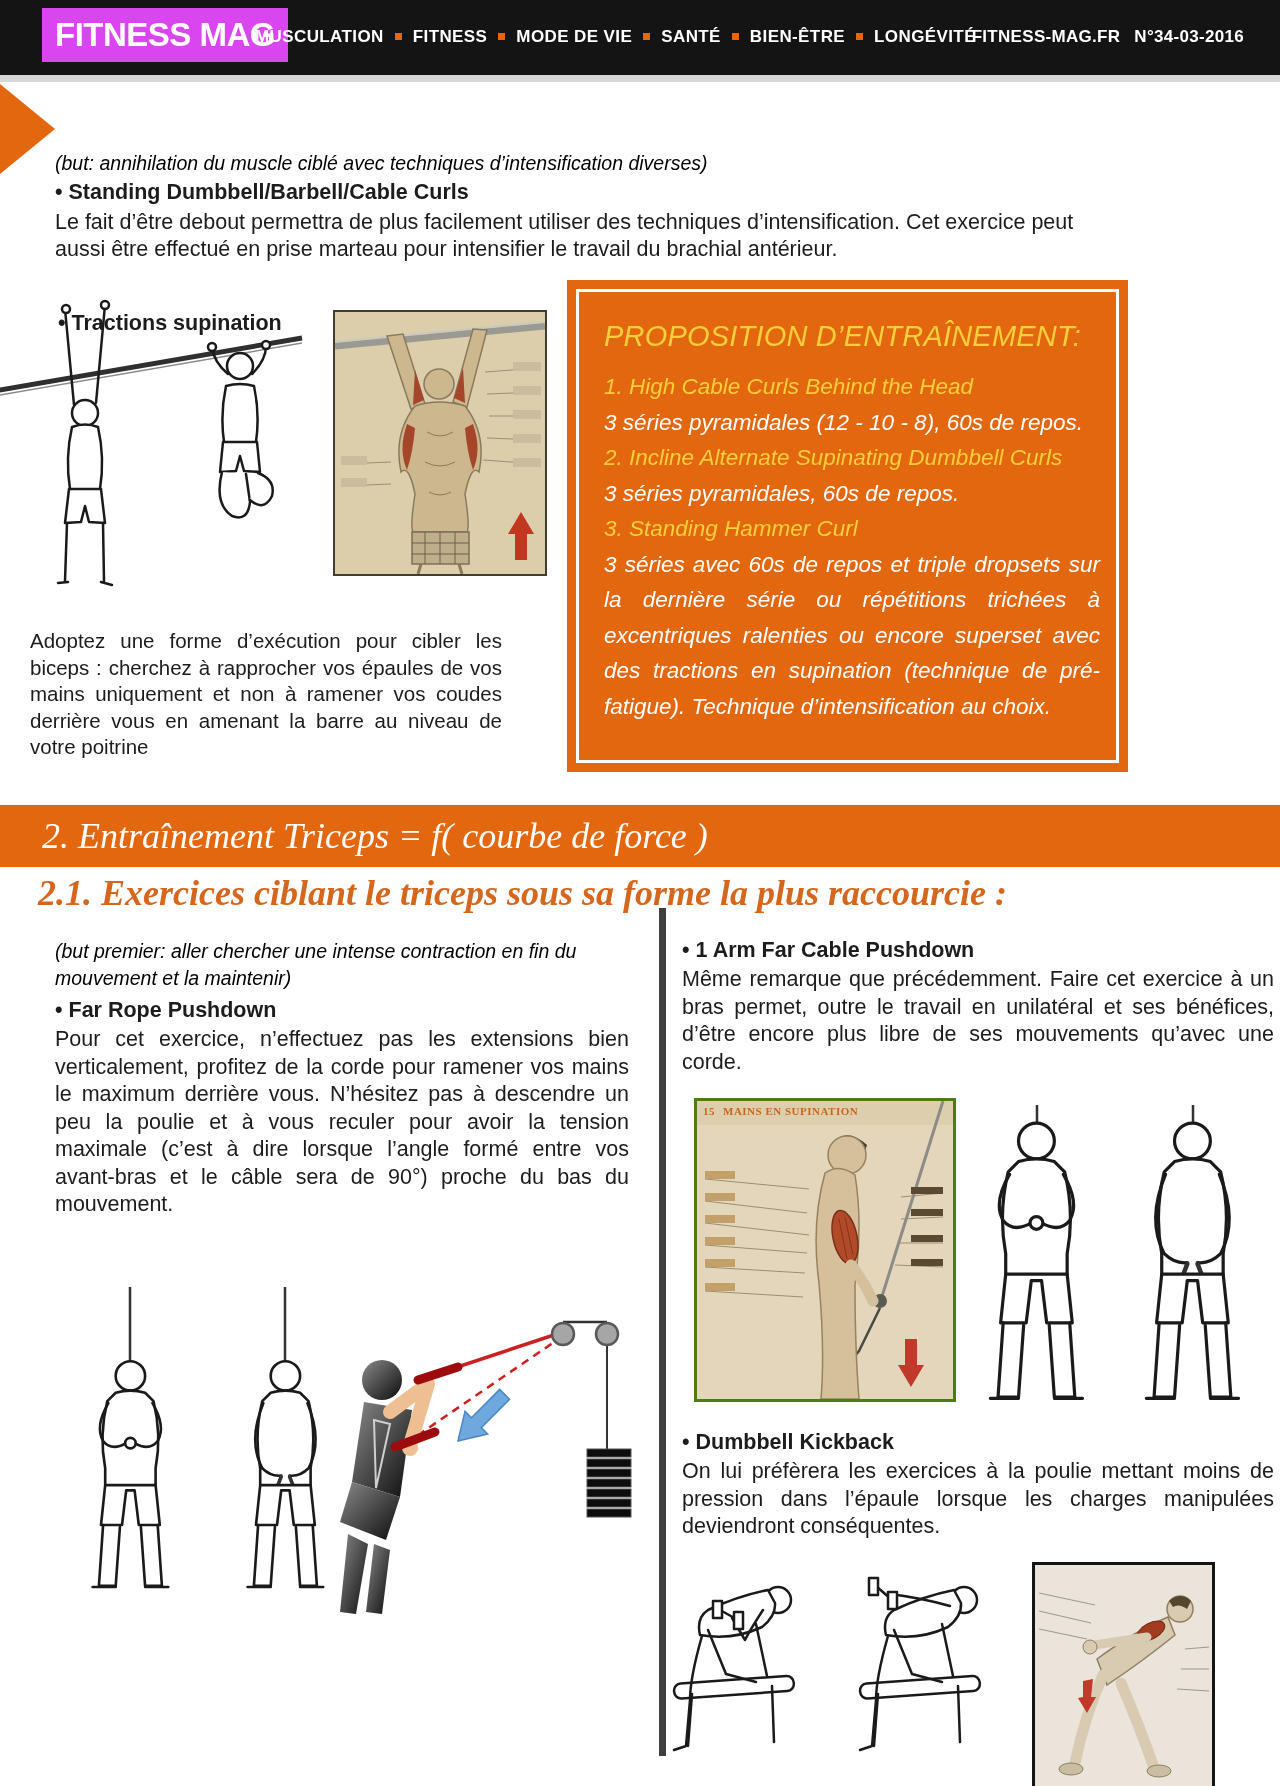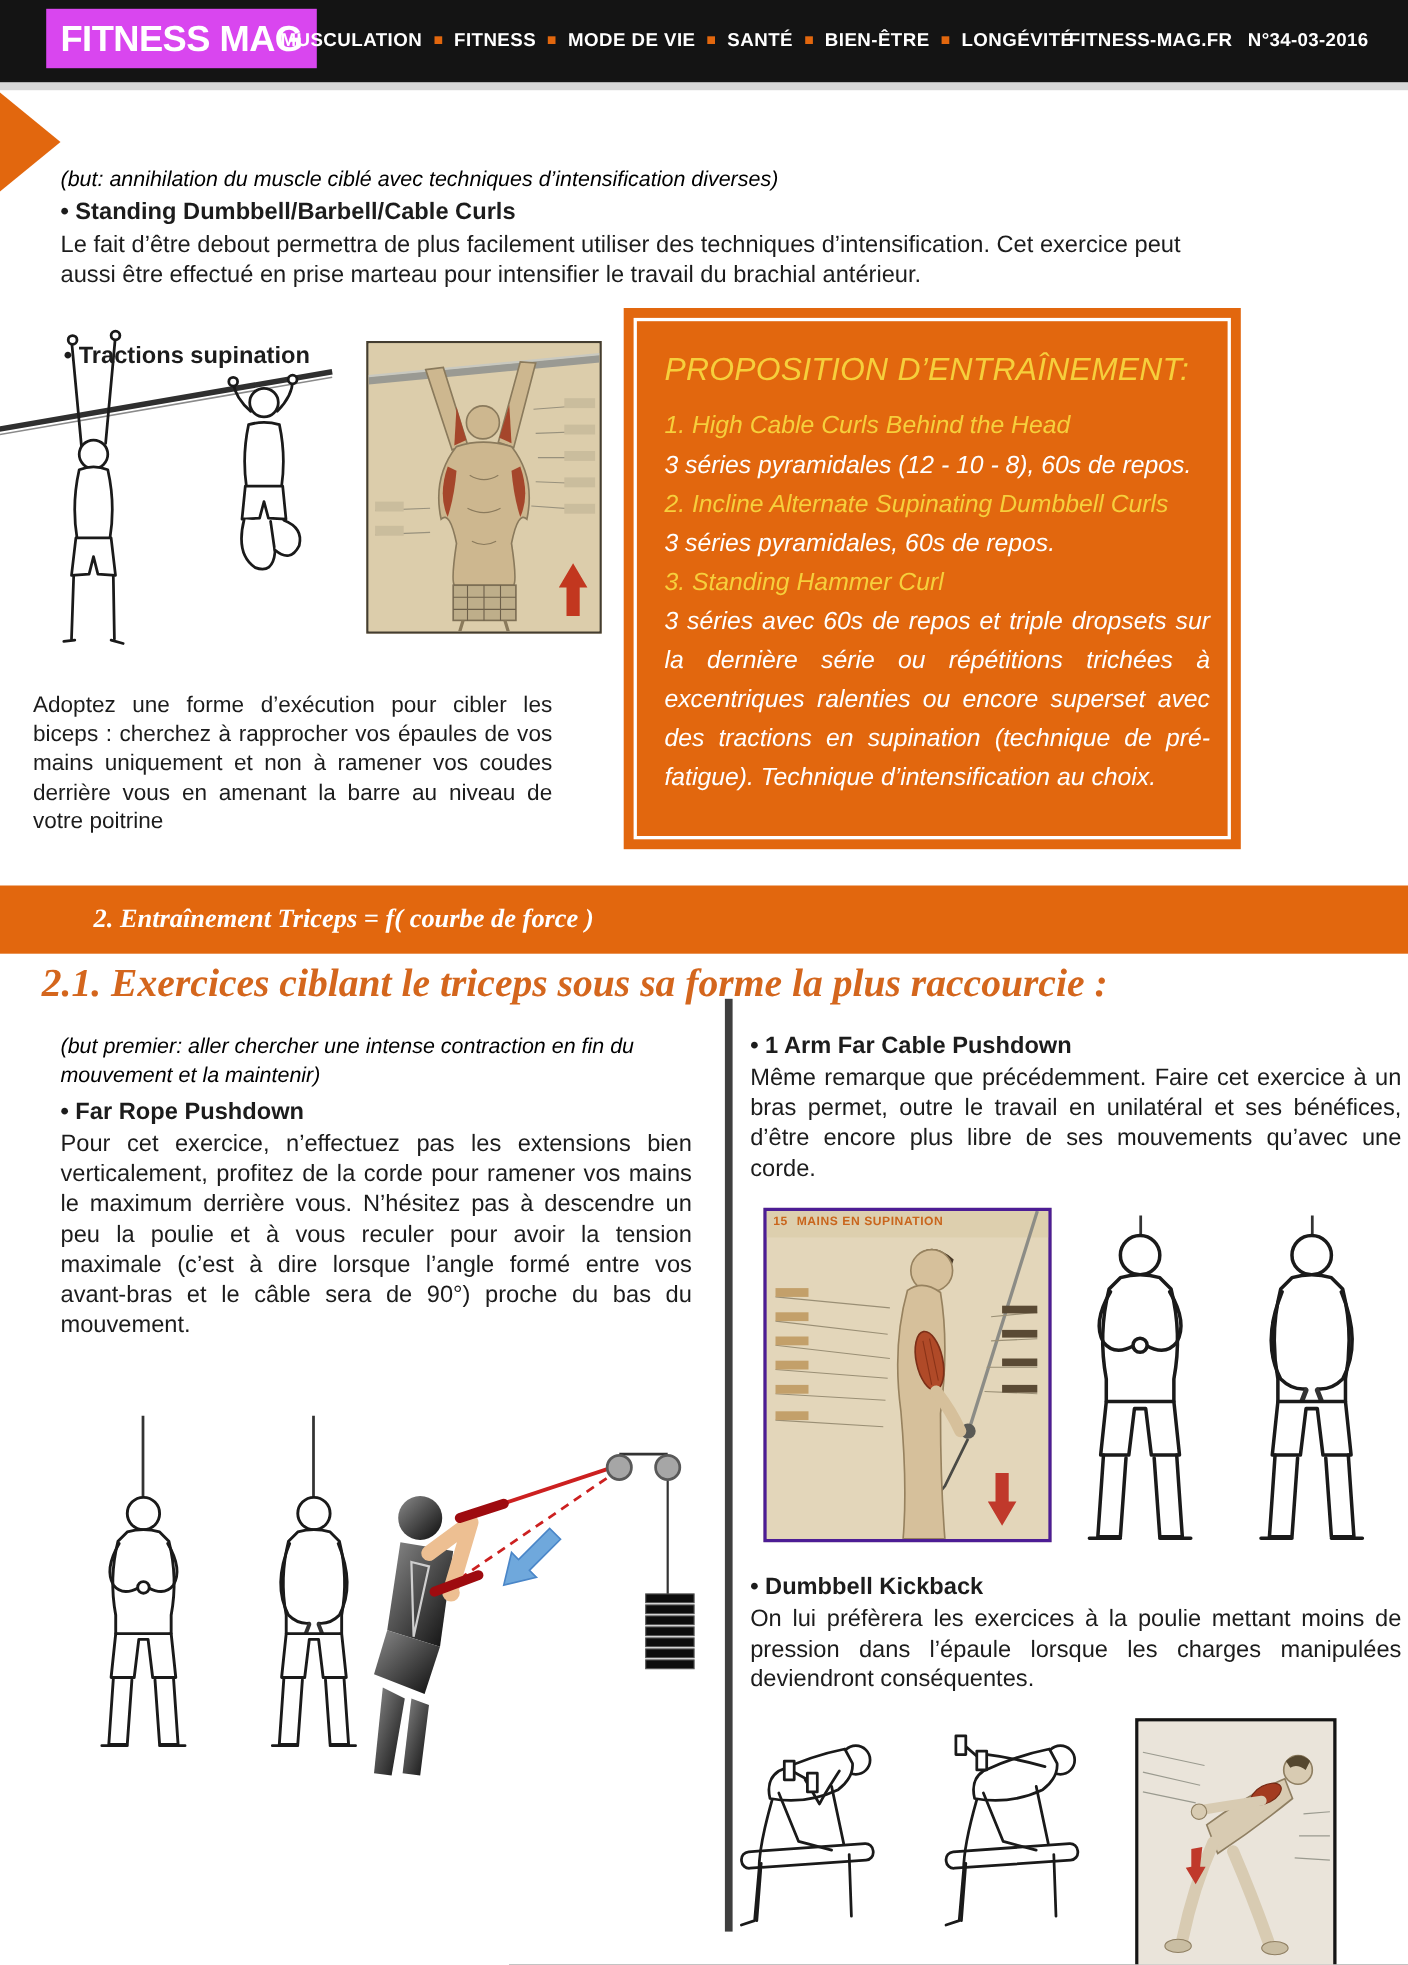--- a/index.html
+++ b/index.html
@@ -44,32 +44,32 @@
   .tb-title{color:#f6cf3c;font-size:29px;font-weight:400;font-style:italic;margin:0 0 16px 0;
             letter-spacing:.2px;}
   .tb-line{font-size:22.5px;font-style:italic;line-height:35.5px;}
   .tb-y{color:#f6cf3c;}
   .tb-w{color:#ffffff;}
   .tb-just{text-align:justify;}
 
   
   .band2{left:0;top:805px;width:1280px;height:62px;background:#e2670e;}
   .band2 span{display:block;padding-left:42px;line-height:62px;font-family:"Liberation Serif",serif;
-              font-style:italic;font-weight:700;font-size:24px;color:#ffffff;margin-left:43px;}
+              font-style:italic;font-weight:400;font-size:36px;color:#ffffff;}
   .h2-title{left:38px;top:872px;width:1230px;font-size:36px;}
   .col-divider{left:659px;top:908px;width:7px;height:848px;background:#3f3f3f;}
 
   .l-subnote{left:55px;top:938px;width:565px;line-height:27px;}
   .l-ex-title{left:55px;top:998px;}
   .l-ex-text{left:55px;top:1026px;width:574px;text-align:justify;line-height:27.5px;}
   .left-illus{left:20px;top:1262px;width:615px;height:360px;}
 
   .r-ex1-title{left:682px;top:938px;}
   .r-ex1-text{left:682px;top:966px;width:592px;text-align:justify;line-height:27.5px;}
-  .anatomy2{left:694px;top:1098px;width:256px;height:298px;border:3px solid #4c1d95;background:#e3d6ba;}
+  .anatomy2{left:694px;top:1098px;width:256px;height:298px;border:3px solid #4d7c0f;background:#e3d6ba;font-family:Liberation Serif, serif;}
   .anat2-head{position:absolute;left:6px;top:4px;color:#c9651c;font-weight:700;font-size:11px;
               letter-spacing:.5px;display:flex;gap:8px;}
   .pushdown-pair{left:965px;top:1100px;width:315px;height:330px;}
   .r-ex2-title{left:682px;top:1430px;text-align:right;}
   .r-ex2-text{left:682px;top:1458px;width:592px;text-align:justify;line-height:27.5px;}
   .kickback-art{left:660px;top:1548px;width:360px;height:235px;}
   .anatomy3{left:1032px;top:1562px;width:177px;height:222px;border:3px solid #151515;background:#eae4da;}
 
   svg{display:block;}
   .ln{stroke:#1a1a1a;stroke-width:2.5;fill:none;stroke-linecap:round;stroke-linejoin:round;}

